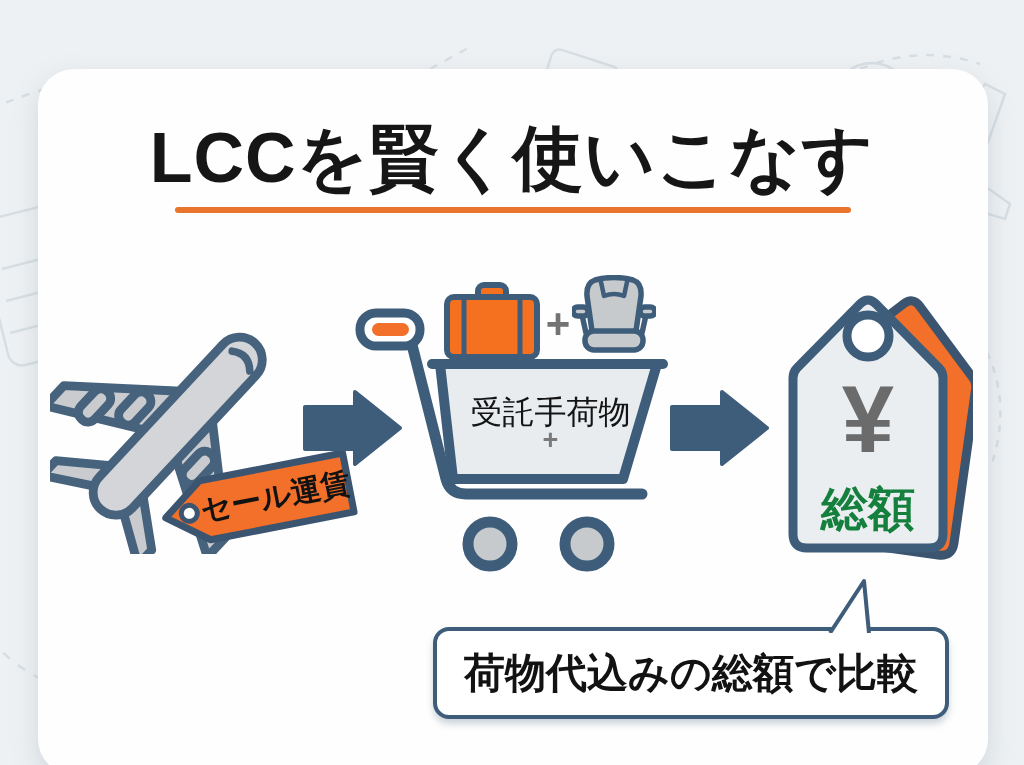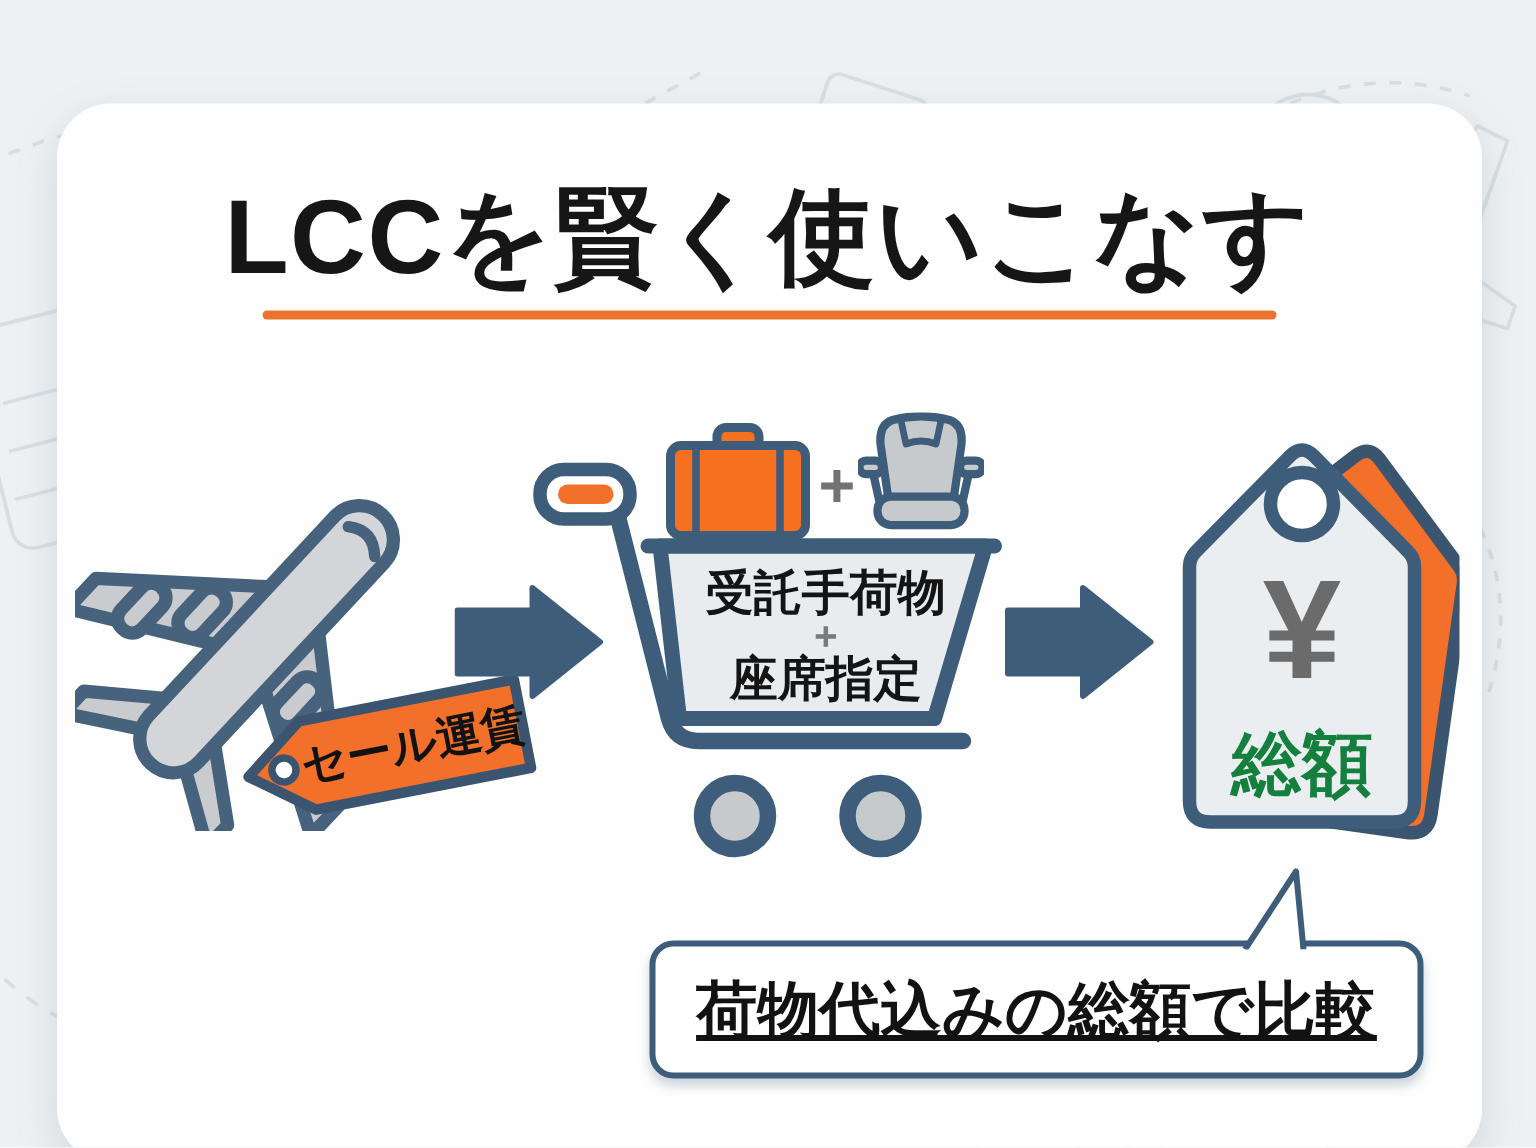--- a/index.html
+++ b/index.html
@@ -28,42 +28,42 @@
   .sale-tag-label{
     position:absolute;left:44px;top:0;width:148px;height:78px;
     display:flex;align-items:center;justify-content:center;
     font-size:30px;font-weight:900;color:#121212;white-space:nowrap;
   }
   .cart-text{
     left:448px;top:330px;width:205px;height:110px;
     display:flex;flex-direction:column;align-items:center;justify-content:center;
     line-height:1.02;text-align:center;
   }
-  .cart-line{font-size:32px;font-weight:700;color:#141414;white-space:nowrap;}
+  .cart-line{font-size:32px;font-weight:400;color:#141414;white-space:nowrap;}
   .cart-plus{font-size:27px;font-weight:900;color:#7a7a7a;line-height:0.9;}
   .addons-plus{
     left:533px;top:262px;width:50px;height:46px;
     display:flex;align-items:center;justify-content:center;
     font-size:42px;font-weight:900;color:#737373;
   }
   .yen{
     left:793px;top:334px;width:150px;text-align:center;
     font-size:94px;font-weight:800;color:#6b6b6b;line-height:1;
   }
   .tag-total{
     left:793px;top:446px;width:150px;text-align:center;
     font-size:47px;font-weight:900;color:#15803d;line-height:1;
   }
   .callout{
     left:433px;top:588px;width:508px;height:84px;
     background:#ffffff;border:4px solid #3e5d7a;border-radius:16px;
     box-shadow:0 5px 7px rgba(130,150,165,0.4);
     display:flex;align-items:center;justify-content:center;
   }
-  .callout-text{font-size:41px;font-weight:900;color:#121212;white-space:nowrap;text-decoration:underline;}
+  .callout-text{font-size:41px;font-weight:900;color:#121212;white-space:nowrap;}
   .callout-tail{left:826px;top:536px;width:50px;height:58px;z-index:3;}
 </style>
 </head>
 <body>
 
 <div class="canvas">
 
   <svg class="bg-pattern" width="1024" height="765" viewBox="0 0 1024 765" fill="none" stroke="#c6d0d7" stroke-width="2.5" opacity="0.55">
     <path d="M -10 70 Q 130 10 230 60 T 420 40" stroke-dasharray="8 9"></path>
     <path d="M 430 30 L 470 8 M 860 30 Q 920 5 980 25" stroke-dasharray="8 9"></path>
@@ -154,21 +154,20 @@
 
       <path d="M 29 7 L 32 21 Q 42 17 52 21 L 55 7" fill="none" stroke-width="4.5" stroke-linecap="round"></path>
 
       <rect x="13" y="56" width="58" height="19" rx="9"></rect>
     </g>
   </svg>
 
   <div class="abs cart-text">
     <div class="cart-line">受託手荷物</div>
     <div class="cart-plus">+</div>
-    <div class="cart-line">座席指定</div>
   </div>
 
   <svg class="abs" style="left:670px;top:350px;" width="100" height="78" viewBox="0 0 100 78">
     <polygon points="2,18 52,18 52,3 97,39 52,75 52,60 2,60" fill="#3e5d7a" stroke="#3e5d7a" stroke-width="4" stroke-linejoin="round"></polygon>
   </svg>
 
   <svg class="abs" style="left:763px;top:240px;" width="210" height="300" viewBox="0 0 210 300">
 
     <g transform="rotate(8 105 150) translate(26,-4)">
       <path d="M 97 25 Q 105 17 113 25 L 176 89 Q 180 93 180 99 L 180 255 Q 180 269 166 269 L 44 269 Q 30 269 30 255 L 30 99 Q 30 93 34 89 Z" fill="#f2702a" stroke="#3b5570" stroke-width="9" stroke-linejoin="round"></path>

